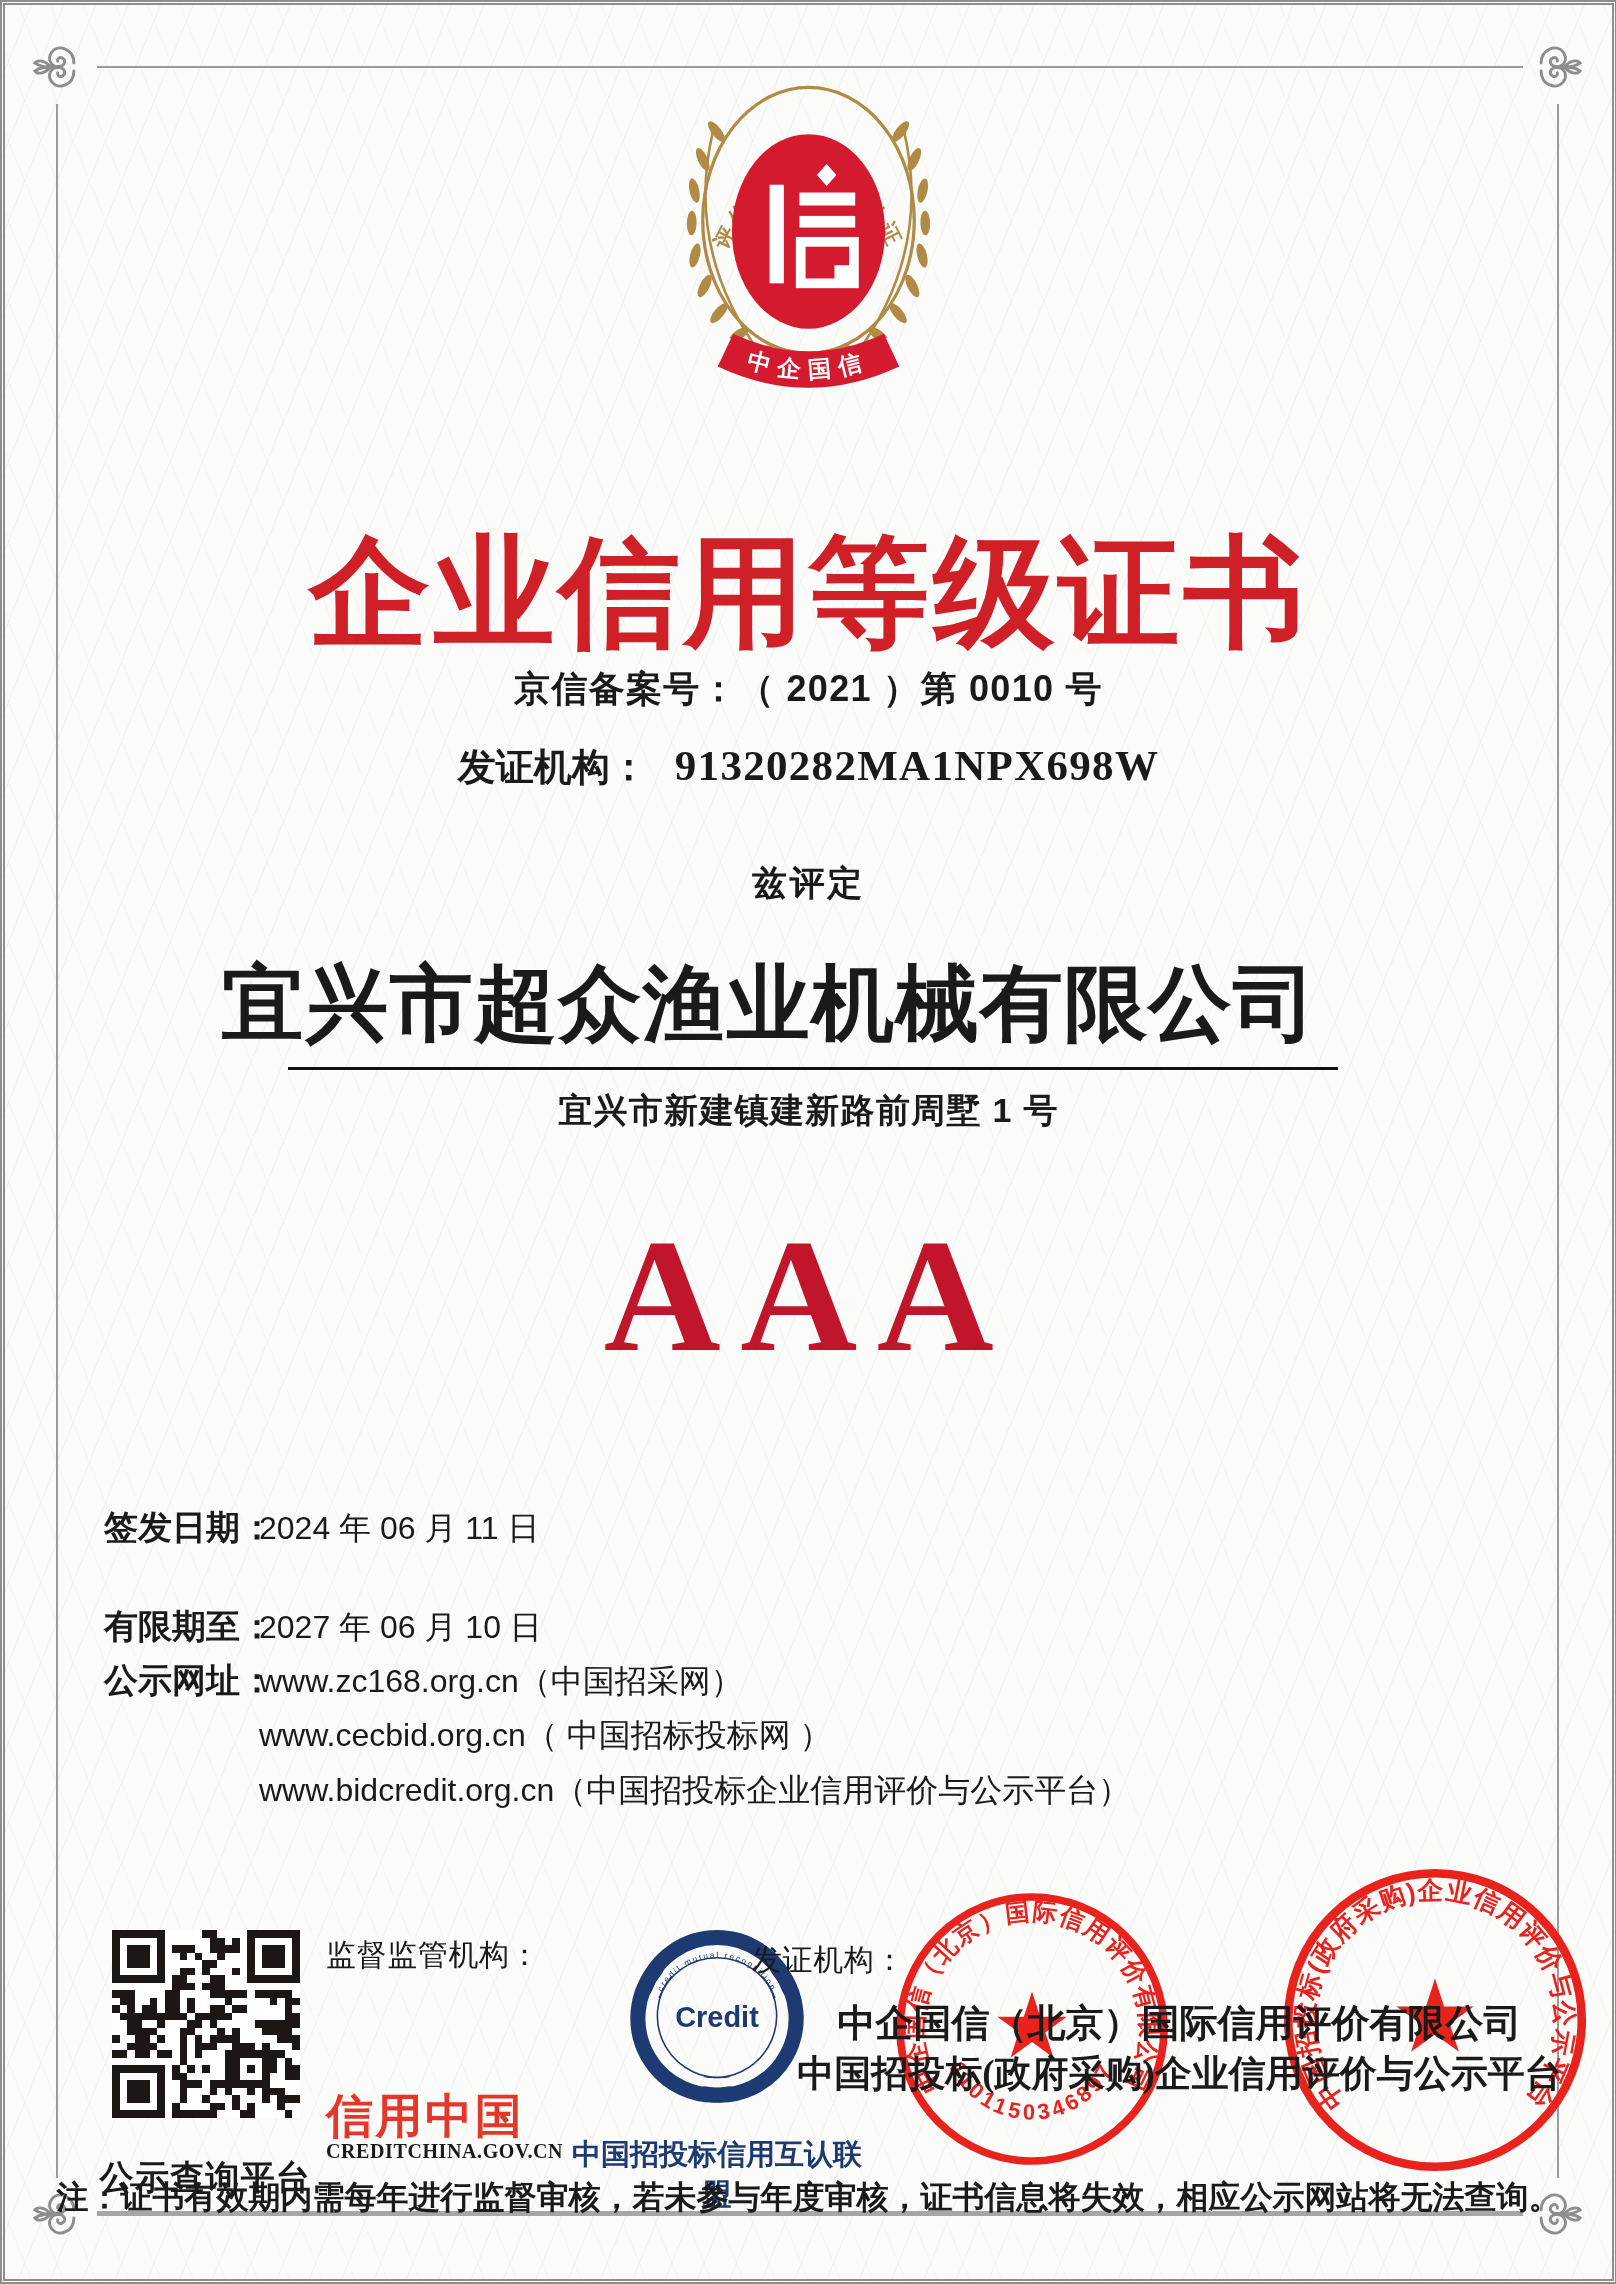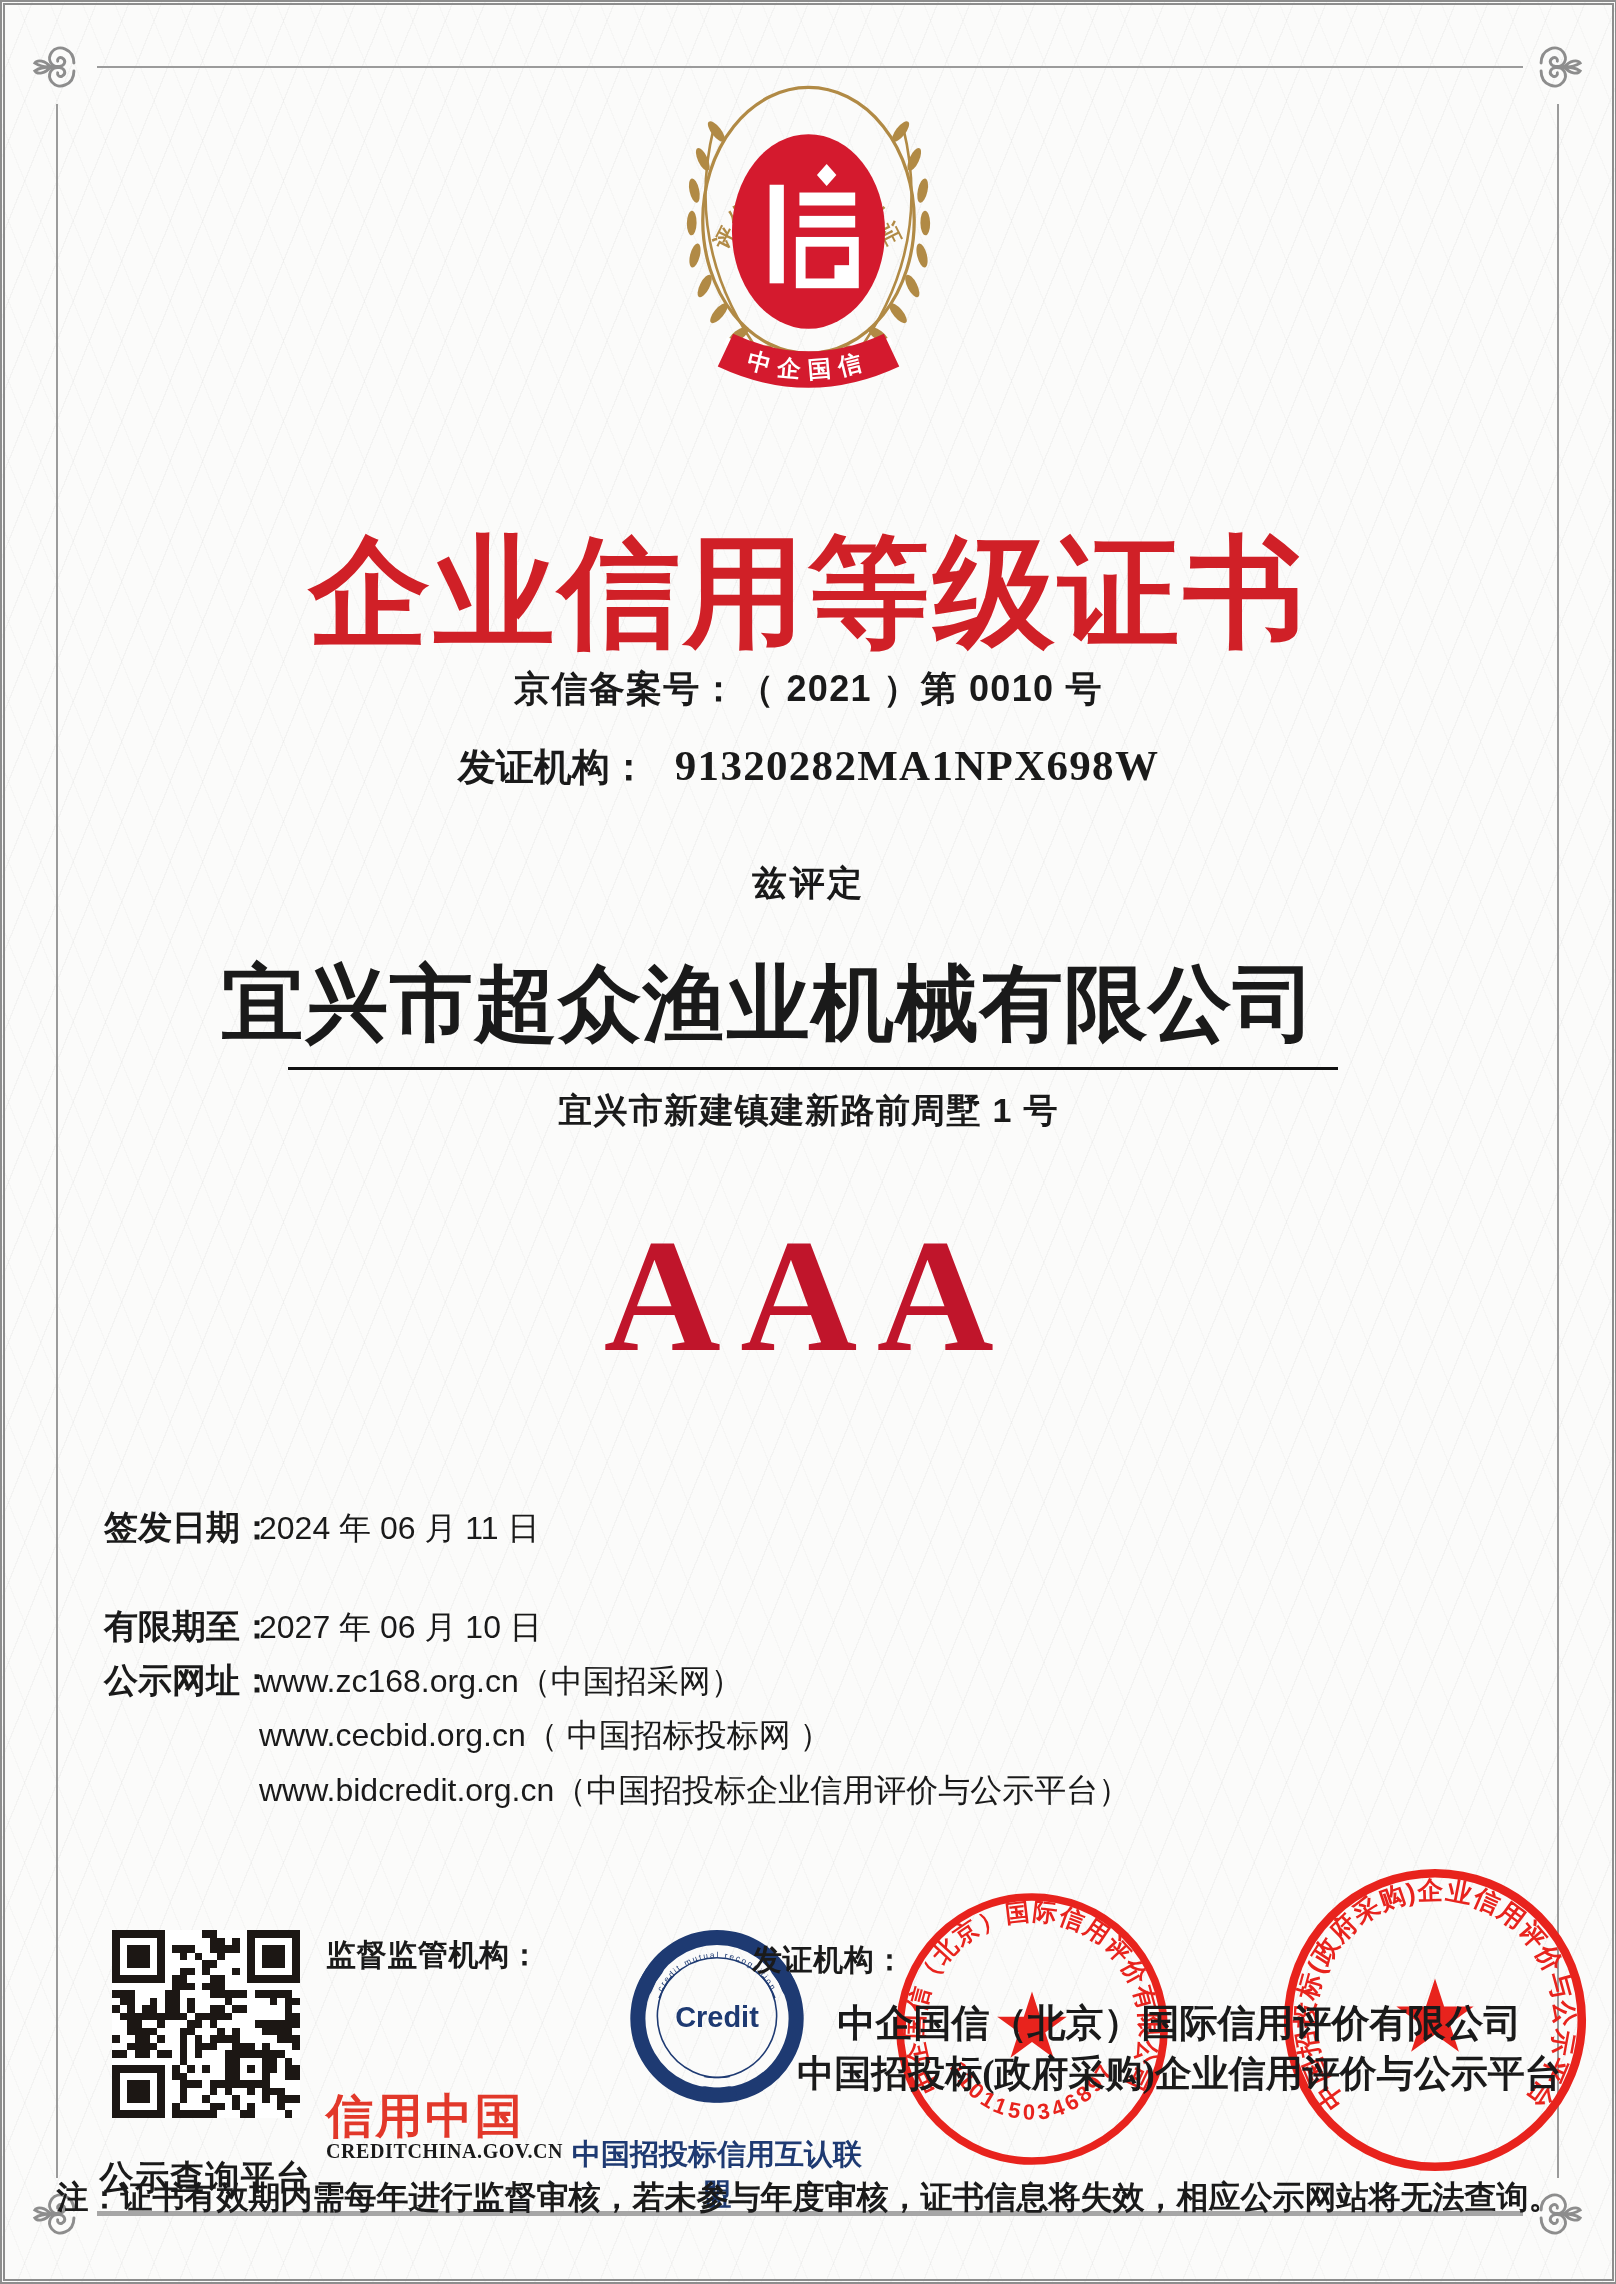--- a/index.html
+++ b/index.html
@@ -22,21 +22,21 @@
   .filing{left:0;width:1617px;top:665px;font-size:36px;font-weight:bold;letter-spacing:1.3px;}
   .certno{left:0;width:1617px;top:741px;font-size:38px;font-weight:bold;}
   .certno .num{font-family:"Liberation Serif",serif;font-size:43px;font-weight:bold;margin-left:27px;letter-spacing:1.3px;margin-top:20px;}
   .hereby{left:0;width:1617px;top:860px;font-size:35px;font-weight:bold;letter-spacing:2.6px;}
   .company{left:4px;width:1530px;top:960px;font-size:83px;font-weight:700;line-height:1.05;letter-spacing:1.3px;white-space:nowrap;}
   .company-underline{left:288px;top:1067px;width:1050px;height:3.2px;background:#111;}
   .address{left:0;width:1617px;top:1088px;font-size:34px;font-weight:bold;letter-spacing:1.3px;}
   .rating{left:0;width:1617px;top:1215px;font-family:"Liberation Serif",serif;font-size:162px;font-weight:bold;letter-spacing:19.5px;line-height:1;}
   .info-row{position:absolute;left:104px;font-size:32px;white-space:nowrap;}
   .info-row .lbl{display:inline-block;width:155px;font-weight:bold;font-size:34px;}
-  .bottom-label{position:absolute;font-size:30px;font-weight:bold;letter-spacing:0.6px;}
+  .bottom-label{position:absolute;font-size:30px;font-weight:normal;letter-spacing:0.6px;}
   .qr-caption{position:absolute;left:79px;width:253px;top:2131px;font-size:34px;font-weight:bold;text-align:center;letter-spacing:1.3px;margin-top:24px;}
   .credit-china{position:absolute;left:326px;top:2085px;font-size:47px;font-weight:900;letter-spacing:2.6px;}
   .credit-china-url{position:absolute;left:326px;top:2140px;font-family:"Liberation Serif",serif;font-size:20px;font-weight:bold;letter-spacing:0.6px;}
   .alliance{position:absolute;left:558px;top:2135px;width:318px;text-align:center;font-size:29px;font-weight:900;}
   .issuer-line{position:absolute;left:743px;width:873px;text-align:center;white-space:nowrap;font-family:"Liberation Serif",serif;font-weight:900;z-index:3;}
   .issuer-1{top:1998px;font-size:38px;}
   .issuer-2{top:2049px;font-size:37px;}
   .note{position:absolute;left:49px;width:1519px;top:2176px;font-size:32px;font-weight:bold;text-align:center;white-space:nowrap;z-index:4;}
   .stamp{position:absolute;z-index:2;}
   svg text{font-family:"Liberation Sans",sans-serif;}

